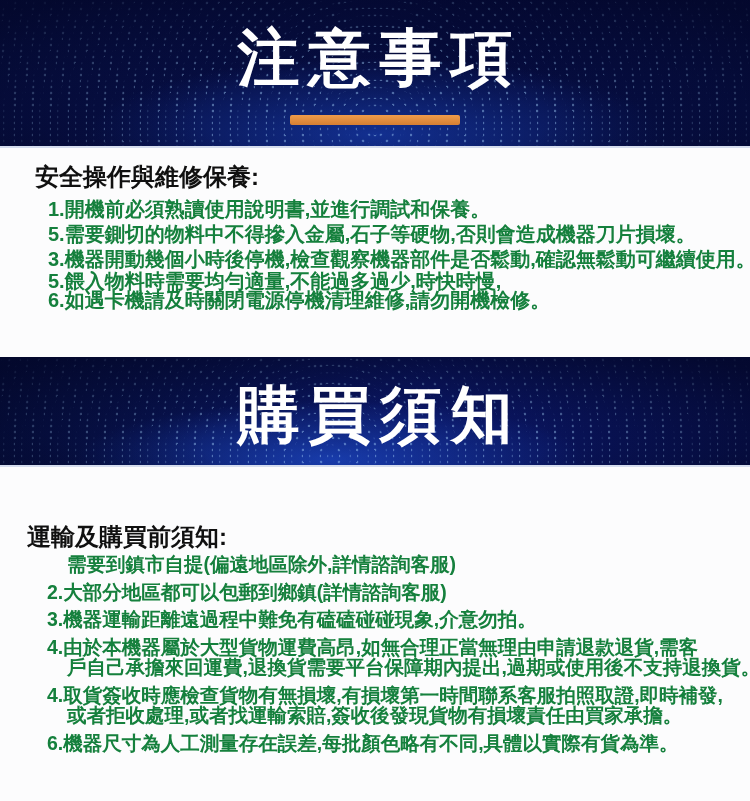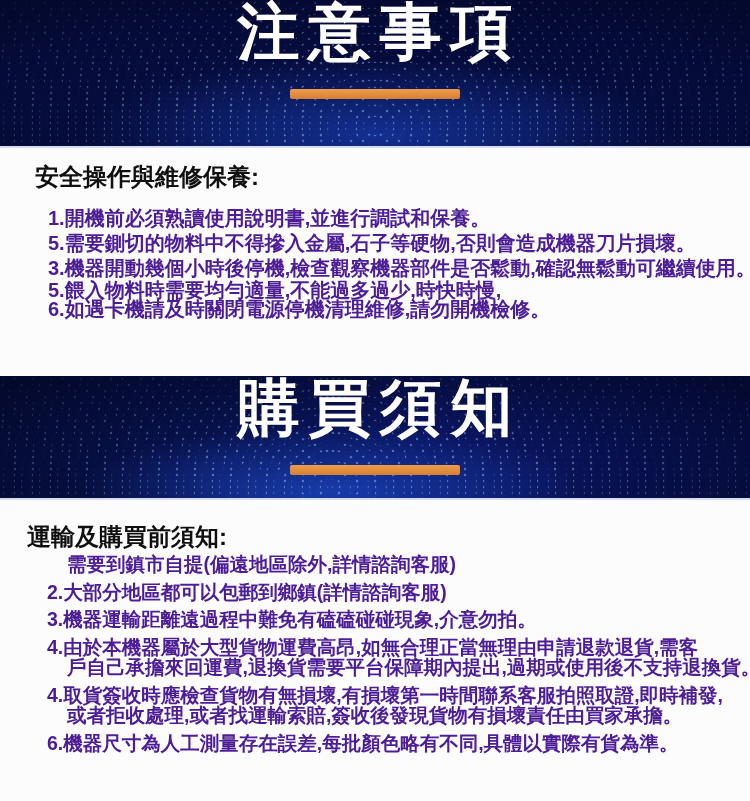--- a/index.html
+++ b/index.html
@@ -21,21 +21,21 @@
     width: 750px;
     overflow: hidden;
     border-bottom: 2px solid #d5ddee;
     background:
       radial-gradient(ellipse 55% 75% at 50% 92%, rgba(32, 84, 228, 0.50), rgba(32, 84, 228, 0) 70%),
       radial-gradient(ellipse 130% 160% at 50% 55%, rgba(10, 22, 96, 0) 40%, rgba(1, 4, 30, 0.65) 95%),
       linear-gradient(128deg, #081149 0%, #050b3c 55%, #071048 100%);
   }
   .banner-1 { top: 0; height: 148px; }
   .banner-2 {
-    top: 376px; height: 124px;
+    top: 357px; height: 110px;
     background:
       radial-gradient(ellipse 50% 80% at 44% 95%, rgba(36, 92, 235, 0.55), rgba(36, 92, 235, 0) 68%),
       radial-gradient(ellipse 130% 160% at 55% 50%, rgba(10, 22, 96, 0) 40%, rgba(1, 4, 30, 0.60) 95%),
       linear-gradient(120deg, #061040 0%, #0a1560 55%, #081150 100%);
   }
 
   
   .arcs {
     position: absolute; inset: 0;
     background-image: radial-gradient(circle, rgba(168, 214, 255, 0.95) 1px, rgba(168, 214, 255, 0) 1.7px);
@@ -48,20 +48,21 @@
     -webkit-mask-image: repeating-radial-gradient(circle at 44% 92%, #000 0 2px, transparent 3.5px 9px);
     mask-image: repeating-radial-gradient(circle at 44% 92%, #000 0 2px, transparent 3.5px 9px);
   }
   .vignette {
     position: absolute; inset: 0;
     background: radial-gradient(ellipse 72% 105% at 50% 80%, rgba(4, 9, 50, 0) 32%, rgba(3, 7, 42, 0.85) 96%);
   }
 
   .banner-title {
     position: relative; z-index: 2;
+    margin-top: 26px;
     font-size: 62px;
     line-height: 64px;
     font-weight: 900;
     letter-spacing: 9px;
     text-indent: 9px;
     text-align: center;
     color: #ffffff;
   }
   .accent-bar {
     position: relative; z-index: 2;
@@ -69,33 +70,33 @@
     margin: 25px auto 0;
     border-radius: 2px;
     background: linear-gradient(180deg, #ef9c4a 0%, #d57f33 100%);
   }
 
   
   .content { position: absolute; left: 0; width: 750px; background: transparent; }
   .content h2 { color: #101010; font-weight: 800; }
 
   .content-1 { top: 150px; height: 207px; padding: 13px 18px 0 35px; }
-  .content-1 h2 { font-size: 24px; line-height: 27px; margin-bottom: 16px; }
+  .content-1 h2 { font-size: 24px; line-height: 27px; margin-bottom: 7px; }
   .content-1 .lines { padding-left: 13px; font-size: 20px; font-weight: 700; }
   .content-1 .line.wide  { line-height: 25px; }
   .content-1 .line.tight { line-height: 18.5px; }
   .content-1 .line.gap   { margin-top: 8px; }
 
   .content-2 { top: 506px; height: 295px; padding: 17px 14px 0 27px; }
   .content-2 h2 { font-size: 24px; line-height: 28px; margin-bottom: 3px; }
   .content-2 .lines { padding-left: 20px; font-size: 19.5px; font-weight: 700; }
   .content-2 .line { line-height: 20.5px; }
   .content-2 .line.gap { margin-top: 7px; }
 
-  .line { white-space: nowrap; color: #4c1d95; }
+  .line { white-space: nowrap; color: #15803d; }
   .line.indent { padding-left: 20px; }
 </style>
 </head>
 <body>
 
 <div class="page">
 
   <header class="banner banner-1">
     <div class="arcs"></div>
     <div class="vignette"></div>

